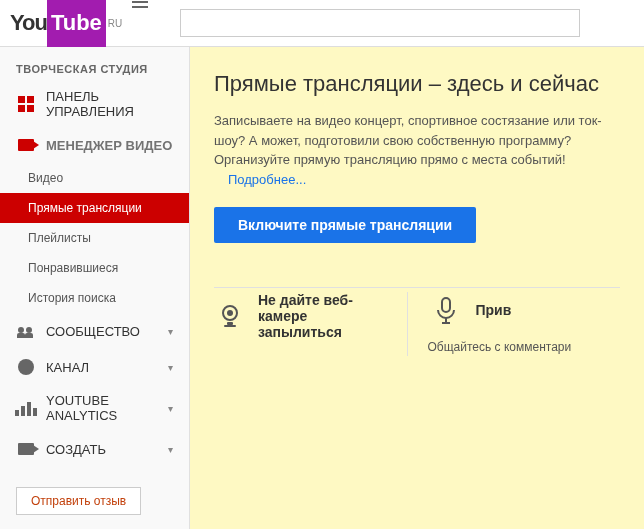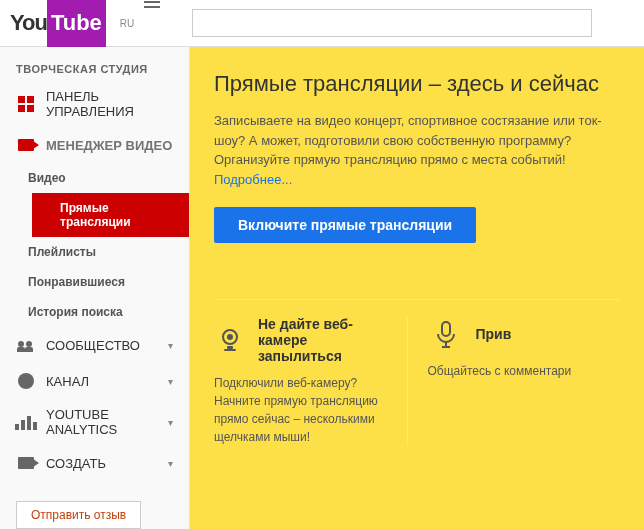--- a/index.html
+++ b/index.html
@@ -45,21 +45,21 @@
       font-size: 22px;
       font-weight: bold;
       padding: 16px 4px;
       line-height: 1;
       border-radius: 2px;
     }
     .yt-logo-ru {
       font-size: 10px;
       color: #888;
       vertical-align: super;
-      margin-left: 14px;
+      margin-left: 2px;
     }
     .hamburger-icon {
       display: flex;
       flex-direction: column;
       gap: 3px;
       cursor: pointer;
       margin-left: 6px;
     }
     .hamburger-icon span {
       display: block;
@@ -115,26 +115,24 @@
       font-size: 13px;
     }
     .sidebar-item.active {
       background: #cc0000;
       color: #fff;
     }
     .sidebar-item.sub {
       padding-left: 28px;
       font-size: 12px;
       color: #555;
-      font-weight: bold;
     }
     .sidebar-item.sub.active {
       background: #cc0000;
       color: #fff;
-      margin-left: 32px;
     }
     .sidebar-item-icon {
       width: 20px;
       height: 20px;
       display: flex;
       align-items: center;
       justify-content: center;
       flex-shrink: 0;
     }
     .sidebar-chevron {
@@ -227,61 +225,62 @@
       border-left: 6px solid #666;
       border-top: 4px solid transparent;
       border-bottom: 4px solid transparent;
     }
 
     
     #content {
       flex: 1;
       padding: 24px 24px 16px 24px;
       overflow-y: auto;
-      background: #fde047;
+      background: #fef9c3;
     }
 
     .content-title {
       font-size: 22px;
       font-weight: normal;
       color: #333;
       margin-bottom: 14px;
     }
 
     .content-description {
       font-size: 13px;
       color: #555;
       line-height: 1.5;
       margin-bottom: 18px;
       max-width: 420px;
     }
     .content-description a {
       color: #1a73e8;
       text-decoration: none;
+      margin-left: 14px;
     }
 
     .enable-btn {
       display: inline-block;
       background: #1a73e8;
       color: #fff;
       font-size: 14px;
       font-weight: bold;
       padding: 10px 24px;
       border: none;
       cursor: pointer;
       margin-bottom: 36px;
       border-radius: 2px;
     }
 
     .cards-row {
       display: flex;
       gap: 0;
-      margin-top: 20px;
+      margin-top: 8px;
       border-top: 1px solid #e0e0e0;
-      padding-top: 16px;
+      padding-top: 4px;
     }
     .card {
       flex: 1;
       padding-right: 20px;
     }
     .card-header {
       display: flex;
       align-items: center;
       gap: 12px;
       margin-bottom: 10px;
@@ -443,21 +442,20 @@
 
             <svg width="32" height="32" viewBox="0 0 32 32" fill="none">
               <circle cx="16" cy="13" r="7" stroke="#555" stroke-width="2" fill="none"></circle>
               <circle cx="16" cy="13" r="3" fill="#555"></circle>
               <rect x="13" y="22" width="6" height="3" rx="1" fill="#555"></rect>
               <rect x="10" y="25" width="12" height="2" rx="1" fill="#555"></rect>
             </svg>
           </div>
           <span class="card-title">Не дайте веб-камере запылиться</span>
         </div>
-        <p class="card-text">Подключили веб-камеру? Начните прямую трансляцию прямо сейчас – несколькими щелчками мыши!</p>
       </div>
       <div class="card" style="border-left: 1px solid #e0e0e0; padding-left: 20px; overflow:hidden;">
         <div class="card-header">
           <div class="card-icon">
 
             <svg width="32" height="32" viewBox="0 0 32 32" fill="none">
               <rect x="12" y="4" width="8" height="14" rx="4" stroke="#555" stroke-width="2" fill="none"></rect>
               <path d="M8 16c0 4.418 3.582 8 8 8s8-3.582 8-8" stroke="#555" stroke-width="2" fill="none"></path>
               <line x1="16" y1="24" x2="16" y2="29" stroke="#555" stroke-width="2"></line>
               <line x1="12" y1="29" x2="20" y2="29" stroke="#555" stroke-width="2"></line>

